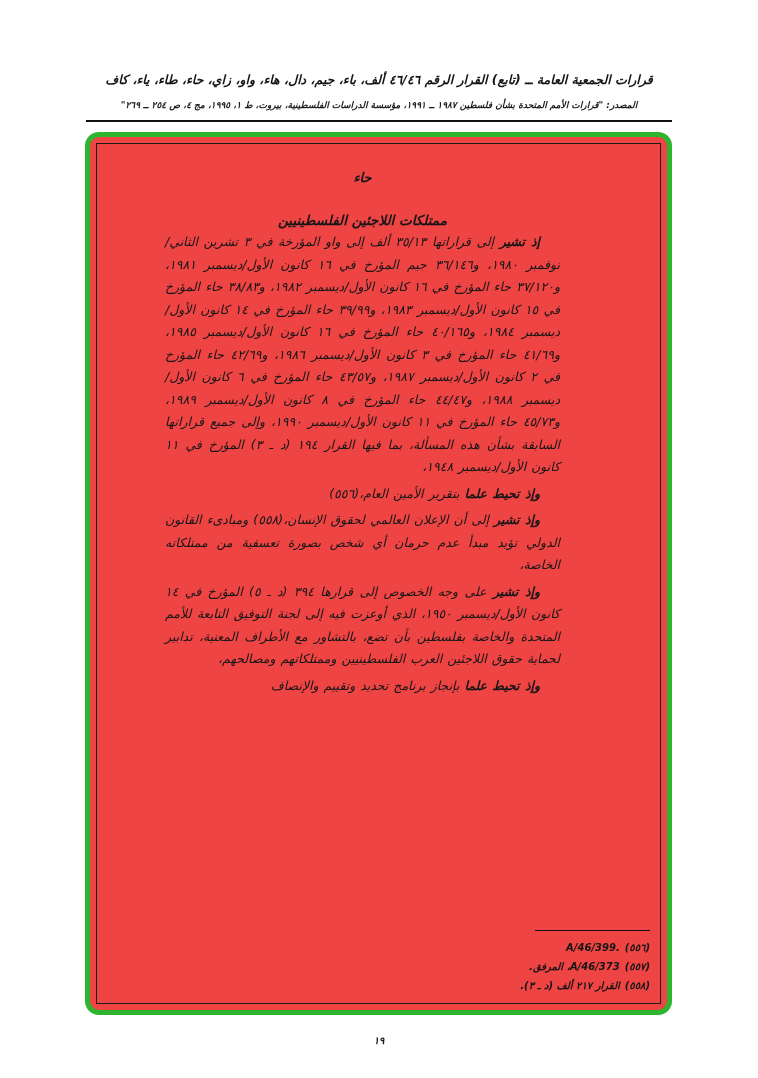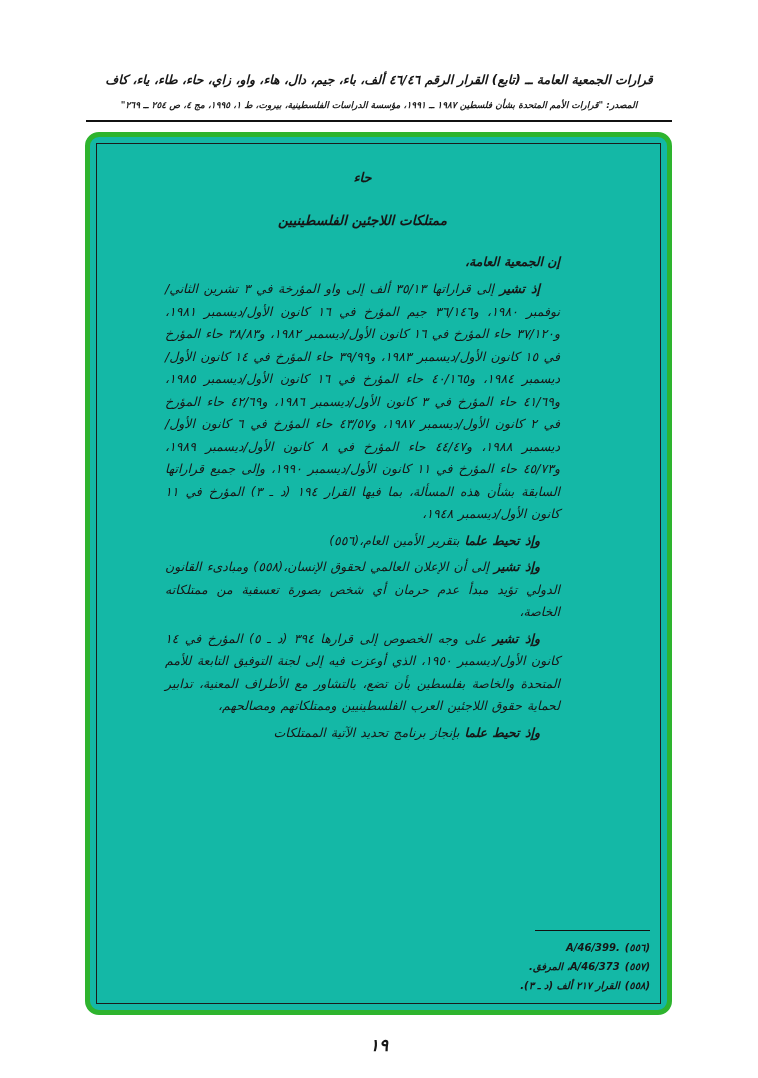--- a/index.html
+++ b/index.html
@@ -24,21 +24,21 @@
     color:#1c1c1c;
   }
   .header-rule {
     position:absolute; top:120px; left:86px; width:586px; height:0;
     border-top:2px solid #111;
   }
 
   .green-frame {
     position:absolute; top:132px; left:85px; width:587px; height:883px;
     border:5px solid #2eb42e; border-radius:14px;
-    background:#14b8a6;
+    background:#ef4444;
   }
   .inner-frame {
     position:absolute; inset:6px;
     border:1px solid #1b1b1b;
   }
 
   .content {
     position:absolute; top:0; left:0; right:0;
     padding:26px 100px 0 68px;
     direction:rtl;
@@ -67,44 +67,43 @@
   }
   .fn-rule {
     width:115px; height:0; border-top:1.5px solid #111;
     margin-bottom:7px;
   }
   .footnote { line-height:19px; }
   .fn-marker { margin-left:5px; }
 
   .page-number {
     position:absolute; top:1035px; left:0; right:0;
-    text-align:center; font-weight:bold; font-size:17px;
+    text-align:center; font-weight:bold; font-size:10px;
   }
 </style>
 </head>
 <body>
 
 <div class="running-header">قرارات الجمعية العامة ــ (تابع) القرار الرقم ٤٦/٤٦ ألف، باء، جيم، دال، هاء، واو، زاي، حاء، طاء، ياء، كاف</div>
 <div class="source-line">المصدر: "قرارات الأمم المتحدة بشأن فلسطين ١٩٨٧ ــ ١٩٩١، مؤسسة الدراسات الفلسطينية، بيروت، ط ١، ١٩٩٥، مج ٤، ص ٢٥٤ ــ ٢٦٩"</div>
 <div class="header-rule"></div>
 
 <div class="green-frame" style="border-color: rgb(46, 180, 46);">
   <div class="inner-frame">
 
     <div class="content">
       <div class="section-letter">حاء</div>
       <div class="res-title">ممتلكات اللاجئين الفلسطينيين</div>
 
-      <div class="opening">إن الجمعية العامة،</div>
 
       <p class="body-para"><b class="lead">إذ تشير</b><span> إلى قراراتها ٣٥/١٣ ألف إلى واو المؤرخة في ٣ تشرين الثاني/نوفمبر ١٩٨٠، و٣٦/١٤٦ جيم المؤرخ في ١٦ كانون الأول/ديسمبر ١٩٨١، و٣٧/١٢٠ حاء المؤرخ في ١٦ كانون الأول/ديسمبر ١٩٨٢، و٣٨/٨٣ حاء المؤرخ في ١٥ كانون الأول/ديسمبر ١٩٨٣، و٣٩/٩٩ حاء المؤرخ في ١٤ كانون الأول/ديسمبر ١٩٨٤، و٤٠/١٦٥ حاء المؤرخ في ١٦ كانون الأول/ديسمبر ١٩٨٥، و٤١/٦٩ حاء المؤرخ في ٣ كانون الأول/ديسمبر ١٩٨٦، و٤٢/٦٩ حاء المؤرخ في ٢ كانون الأول/ديسمبر ١٩٨٧، و٤٣/٥٧ حاء المؤرخ في ٦ كانون الأول/ديسمبر ١٩٨٨، و٤٤/٤٧ حاء المؤرخ في ٨ كانون الأول/ديسمبر ١٩٨٩، و٤٥/٧٣ حاء المؤرخ في ١١ كانون الأول/ديسمبر ١٩٩٠، وإلى جميع قراراتها السابقة بشأن هذه المسألة، بما فيها القرار ١٩٤ (د ـ ٣) المؤرخ في ١١ كانون الأول/ديسمبر ١٩٤٨،</span></p>
       <p class="body-para"><b class="lead">وإذ تحيط علما</b><span> بتقرير الأمين العام،(٥٥٦)</span></p>
       <p class="body-para"><b class="lead">وإذ تشير</b><span> إلى أن الإعلان العالمي لحقوق الإنسان،(٥٥٨) ومبادىء القانون الدولي تؤيد مبدأ عدم حرمان أي شخص بصورة تعسفية من ممتلكاته الخاصة،</span></p>
       <p class="body-para"><b class="lead">وإذ تشير</b><span> على وجه الخصوص إلى قرارها ٣٩٤ (د ـ ٥) المؤرخ في ١٤ كانون الأول/ديسمبر ١٩٥٠، الذي أوعزت فيه إلى لجنة التوفيق التابعة للأمم المتحدة والخاصة بفلسطين بأن تضع، بالتشاور مع الأطراف المعنية، تدابير لحماية حقوق اللاجئين العرب الفلسطينيين وممتلكاتهم ومصالحهم،</span></p>
-      <p class="body-para"><b class="lead">وإذ تحيط علما</b><span> بإنجاز برنامج تحديد الآتية الممتلكات</span></p>
+      <p class="body-para"><b class="lead">وإذ تحيط علما</b><span> بإنجاز برنامج تحديد وتقييم والإنصاف</span></p>
     </div>
 
     <div class="footnotes">
       <div class="fn-rule"></div>
       <div class="footnote"><span class="fn-marker">(٥٥٦)</span><span class="fn-text">A/46/399.‎</span></div>
       <div class="footnote"><span class="fn-marker">(٥٥٧)</span><span class="fn-text">A/46/373، المرفق.</span></div>
       <div class="footnote"><span class="fn-marker">(٥٥٨)</span><span class="fn-text">القرار ٢١٧ ألف (د ـ ٣).</span></div>
     </div>
 
   </div>

